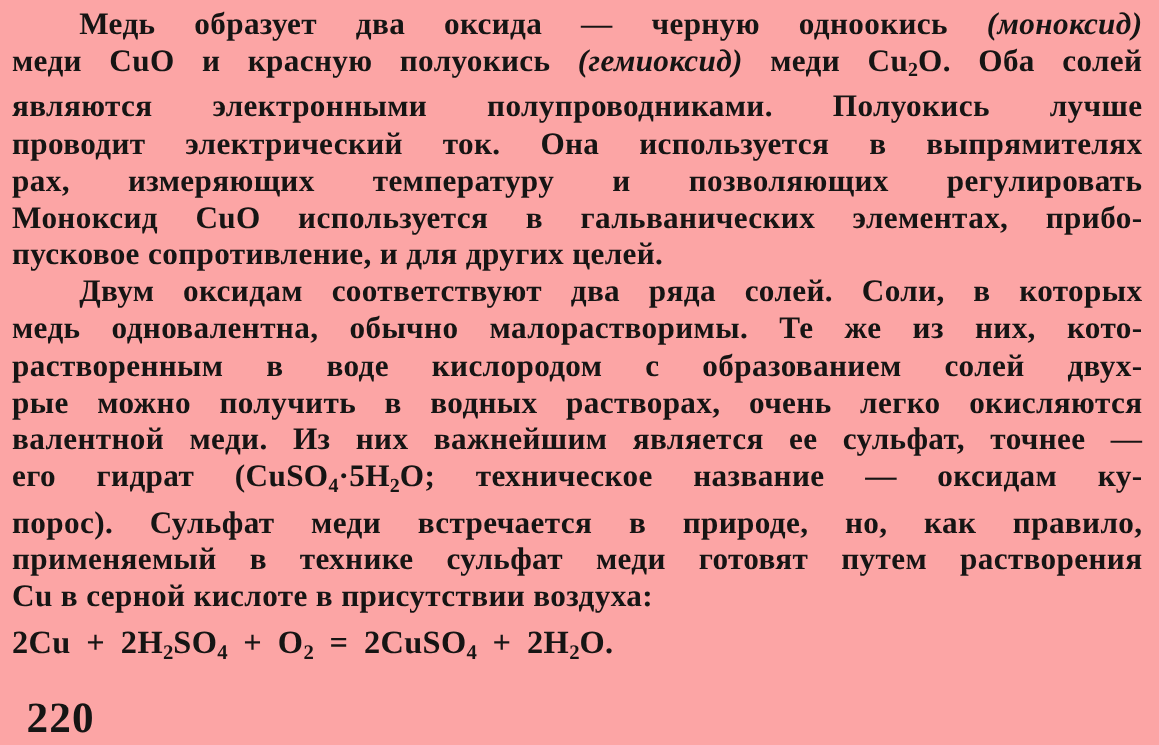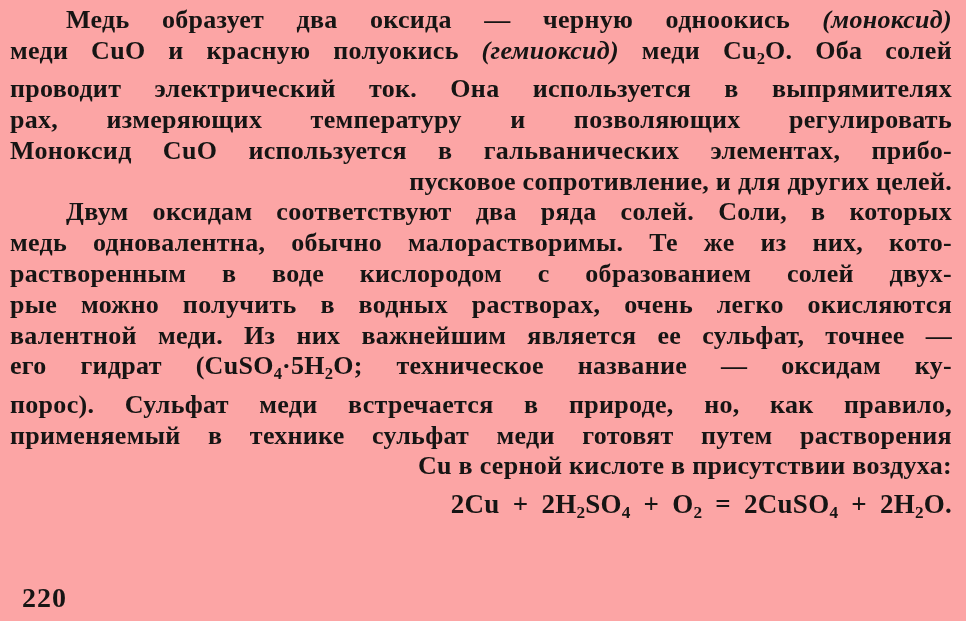--- a/index.html
+++ b/index.html
@@ -24,63 +24,64 @@
   }
   .paragraph {
     margin: 0;
   }
   .line {
     display: block;
     font-size: 26px;
     line-height: 30.8px;
     letter-spacing: 0.3px;
     white-space: normal;
-    text-align: right;
+    text-align: left;
   }
   .line.jfull {
     text-align: justify;
     text-align-last: justify;
     -moz-text-align-last: justify;
   }
   .line.indent {
     text-indent: 56px;
   }
   .it {
     font-style: italic;
   }
   .sub {
     font-size: 64%;
     vertical-align: -0.28em;
     letter-spacing: 0;
   }
   .equation {
     margin-top: 6px;
-    text-align: right;
+    text-align: left;
     font-size: 27px;
     line-height: 32px;
     word-spacing: 6px;
     letter-spacing: 0.3px;
   }
   .page-number {
     position: absolute;
     left: 22px;
     bottom: 8px;
-    font-size: 28px;
+    font-size: 36px;
     line-height: 30px;
     letter-spacing: 1px;
   }
 </style>
 </head>
 <body>
 
 <div class="scan-page">
   <div class="text-block">
       <div class="paragraph">
         <div class="line indent jfull"><span>Медь образует два оксида — черную одноокись </span><span class="it">(моноксид)</span></div>
         <div class="line jfull"><span>меди CuO и красную полуокись </span><span class="it">(гемиоксид)</span><span> меди Cu</span><span class="sub">2</span><span>O. Оба солей</span></div>
+        <div class="line jfull"><span>являются электронными полупроводниками. Полуокись лучше</span></div>
         <div class="line jfull"><span>проводит электрический ток. Она используется в выпрямителях</span></div>
         <div class="line jfull"><span>рах, измеряющих температуру и позволяющих регулировать</span></div>
         <div class="line jfull"><span>Моноксид CuO используется в гальванических элементах, прибо-</span></div>
         <div class="line"><span>пусковое сопротивление, и для других целей.</span></div>
       </div>
       <div class="paragraph">
         <div class="line indent jfull"><span>Двум оксидам соответствуют два ряда солей. Соли, в которых</span></div>
         <div class="line jfull"><span>медь одновалентна, обычно малорастворимы. Те же из них, кото-</span></div>
         <div class="line jfull"><span>растворенным в воде кислородом с образованием солей двух-</span></div>
         <div class="line jfull"><span>рые можно получить в водных растворах, очень легко окисляются</span></div>

